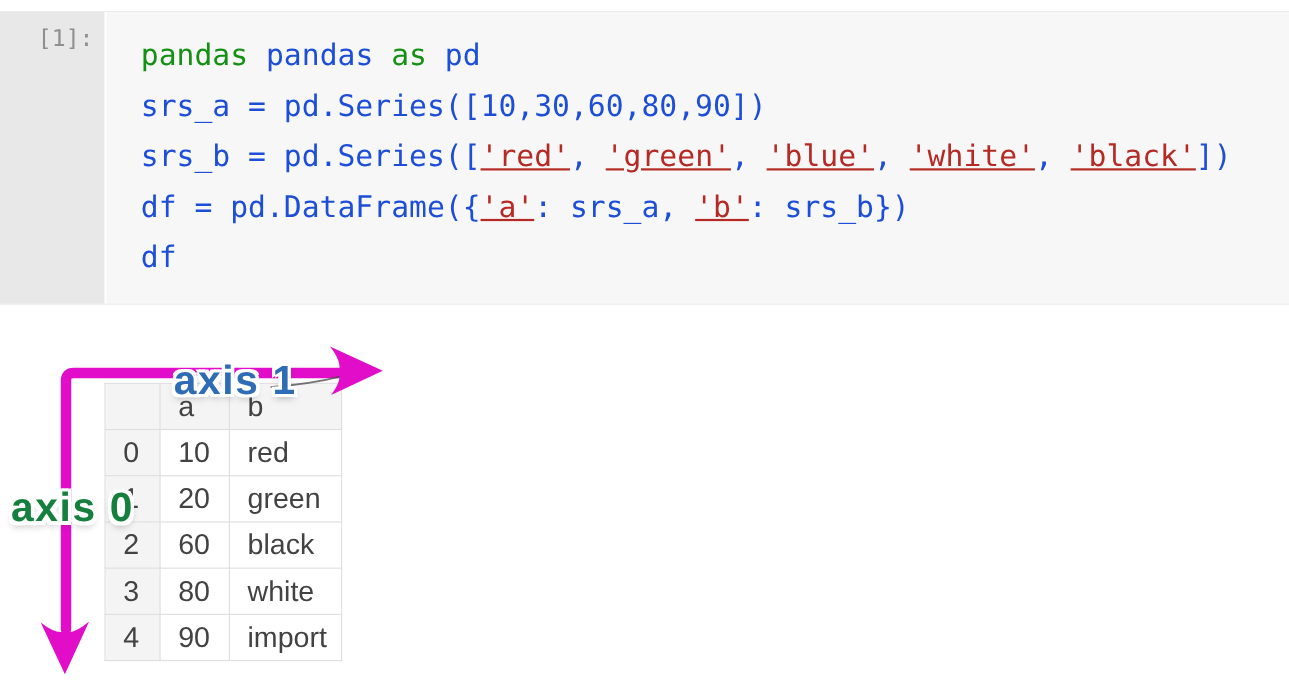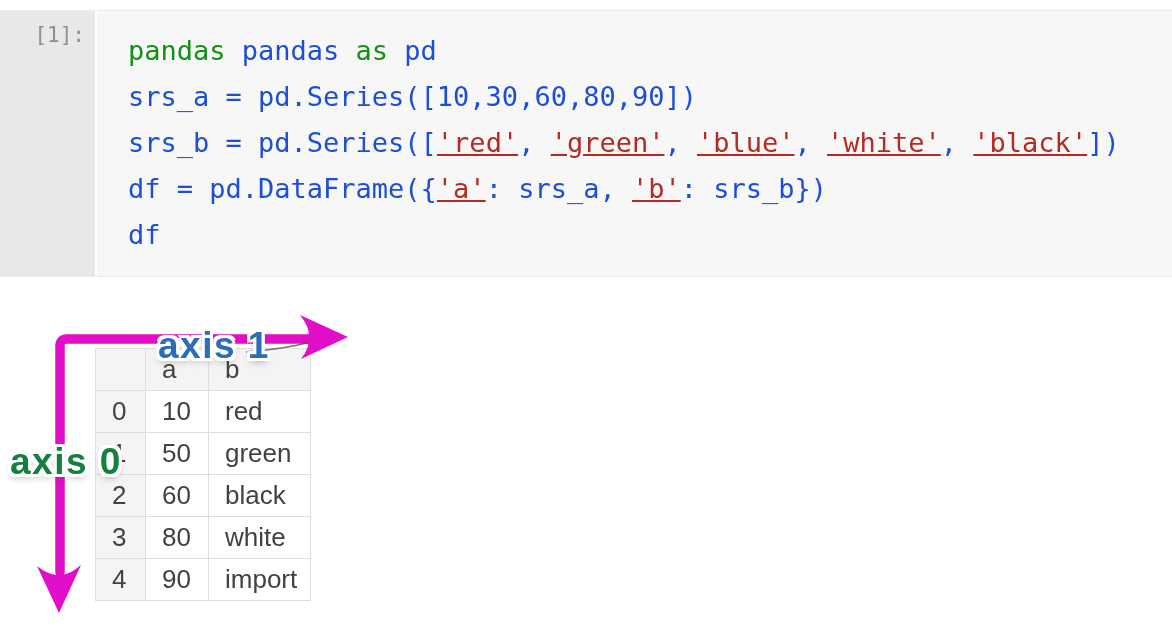--- a/index.html
+++ b/index.html
@@ -69,21 +69,21 @@
       </tr>
     </thead>
   <tbody>
       <tr>
         <td class="c0 idx">0</td>
         <td class="c1">10</td>
         <td class="c2">red</td>
       </tr>
       <tr>
         <td class="c0 idx">1</td>
-        <td class="c1">50</td>
+        <td class="c1">20</td>
         <td class="c2">green</td>
       </tr>
       <tr>
         <td class="c0 idx">2</td>
         <td class="c1">60</td>
         <td class="c2">black</td>
       </tr>
       <tr>
         <td class="c0 idx">3</td>
         <td class="c1">80</td>

